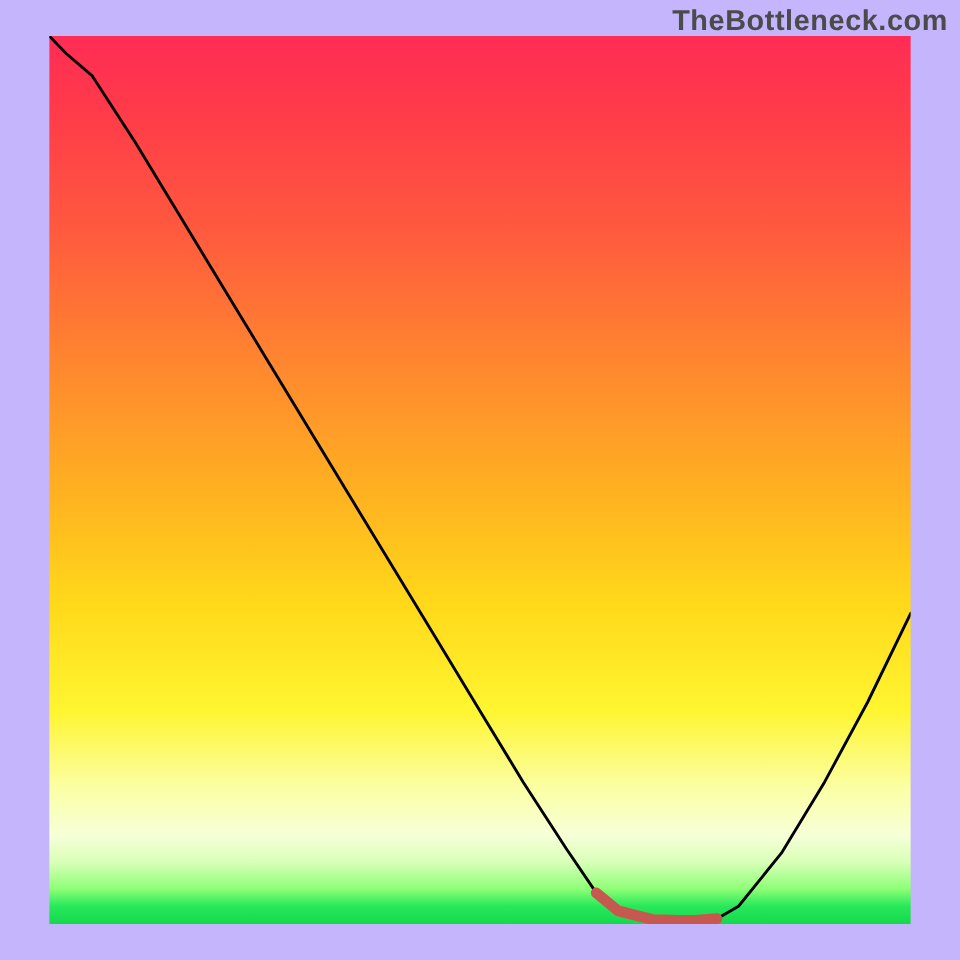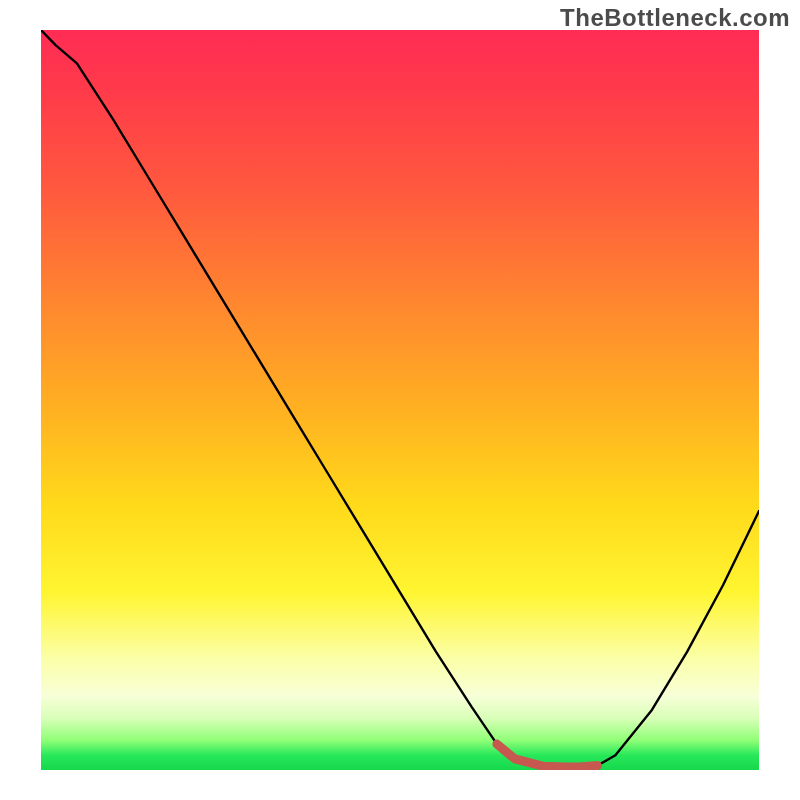--- a/index.html
+++ b/index.html
@@ -8,21 +8,21 @@
     width: 800px;
     height: 800px;
     background: #000;
     overflow: hidden;
     font-family: Arial, Helvetica, sans-serif;
   }
   .frame {
     position: relative;
     width: 800px;
     height: 800px;
-    background: #ffffff;
+    background: #c4b5fd;
   }
   .watermark {
     position: absolute;
     top: 4px;
     right: 10px;
     color: #4b4b4b;
     font-size: 24px;
     font-weight: bold;
     letter-spacing: 0.5px;
     z-index: 10;

